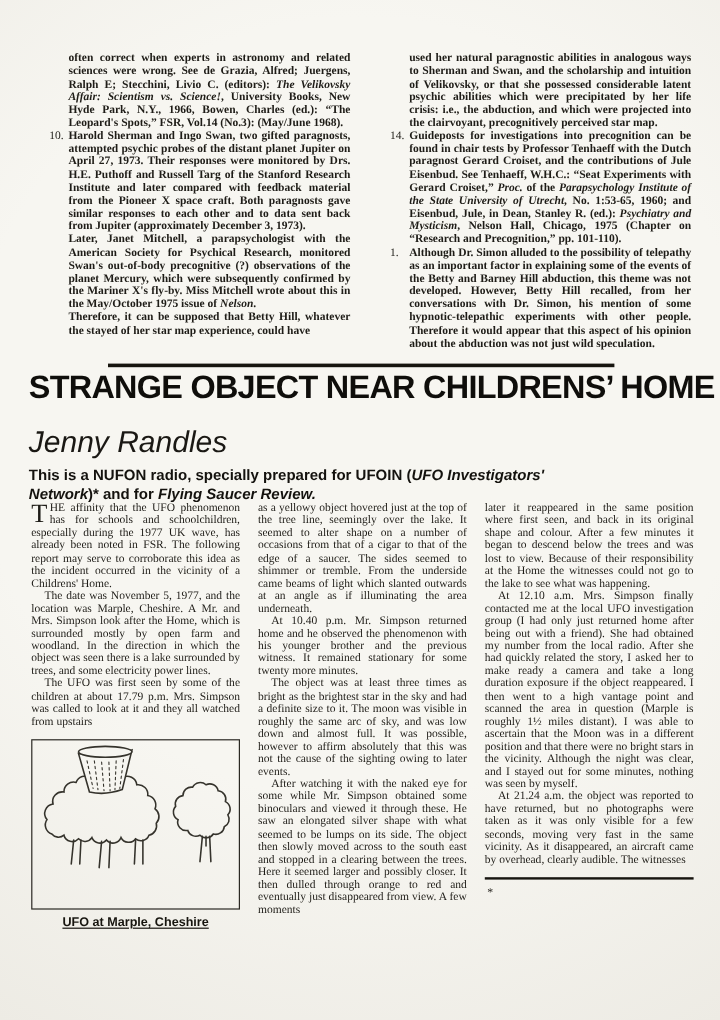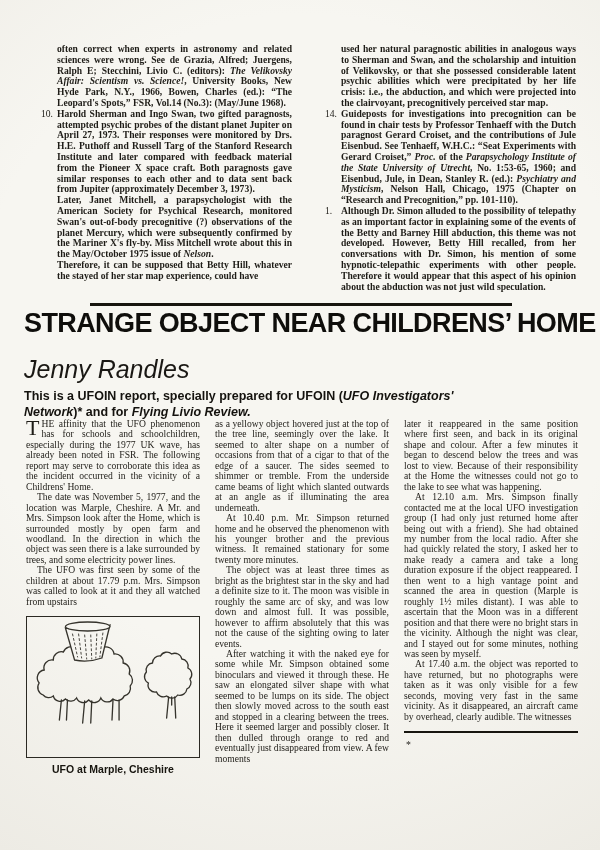--- a/index.html
+++ b/index.html
@@ -38,21 +38,21 @@
   .body-col { width:174px; min-width:0; font:9.6px/10.45px "Liberation Serif", serif; text-align:justify; color:#1e1c17; }
   .col-para { margin:0; }
   .col-para.ind { text-indent:11px; }
   .dropcap { float:left; font-size:22px; line-height:18px; padding-right:2px; font-weight:400; }
 
   
   .figure { margin-top:9px; border:1.6px solid #2b2923; height:140px; }
   .figure svg { display:block; width:100%; height:100%; }
   .fig-caption {
     margin-top:5px; text-align:center;
-    font:bold 10.5px/12px "Liberation Sans", sans-serif; color:#17150f;
+    font:bold 10.5px/12px "Liberation Sans", sans-serif; color:#17150f;text-decoration:underline;
   }
 
   
   .footnote { margin-top:9px; border-top:2.2px solid #17150f; padding-top:6px; display:flex; font-size:9.8px; line-height:12.5px; }
   .fn-marker { flex:0 0 18px; padding-left:2px; }
   .fn-text { flex:1; min-width:0; }
 </style>
 </head>
 <body>
 
@@ -96,21 +96,21 @@
         </div>
       </div>
   </div>
 
   <div class="rule-headline"></div>
 
   <div class="headline">STRANGE OBJECT NEAR CHILDRENS’ HOME</div>
 
   <div class="byline">Jenny Randles</div>
 
-  <div class="intro"><span>This is a UFOIN report, specially prepared for UFOIN (</span><span class="it">UFO Investigators' Network</span><span>)* and for </span><span class="it">Flying Livio Review.</span></div>
+  <div class="intro"><span>This is a NUFON radio, specially prepared for UFOIN (</span><span class="it">UFO Investigators' Network</span><span>)* and for </span><span class="it">Flying Saucer Review.</span></div>
 
   <div class="body-cols">
 
     <div class="body-col">
       <div>
           <p class="col-para"><span class="dropcap">T</span><span>HE affinity that the UFO phenomenon has for schools and schoolchildren, especially during the 1977 UK wave, has already been noted in FSR. The following report may serve to corroborate this idea as the incident occurred in the vicinity of a Childrens' Home.</span></p>
           <p class="col-para ind"><span>The date was November 5, 1977, and the location was Marple, Cheshire. A Mr. and Mrs. Simpson look after the Home, which is surrounded mostly by open farm and woodland. In the direction in which the object was seen there is a lake surrounded by trees, and some electricity power lines.</span></p>
           <p class="col-para ind"><span>The UFO was first seen by some of the children at about 17.79 p.m. Mrs. Simpson was called to look at it and they all watched from upstairs</span></p>
         </div>
 
@@ -151,21 +151,21 @@
           <p class="col-para ind"><span>At 10.40 p.m. Mr. Simpson returned home and he observed the phenomenon with his younger brother and the previous witness. It remained stationary for some twenty more minutes.</span></p>
           <p class="col-para ind"><span>The object was at least three times as bright as the brightest star in the sky and had a definite size to it. The moon was visible in roughly the same arc of sky, and was low down and almost full. It was possible, however to affirm absolutely that this was not the cause of the sighting owing to later events.</span></p>
           <p class="col-para ind"><span>After watching it with the naked eye for some while Mr. Simpson obtained some binoculars and viewed it through these. He saw an elongated silver shape with what seemed to be lumps on its side. The object then slowly moved across to the south east and stopped in a clearing between the trees. Here it seemed larger and possibly closer. It then dulled through orange to red and eventually just disappeared from view. A few moments</span></p>
         </div>
     </div>
 
     <div class="body-col">
       <div>
           <p class="col-para"><span>later it reappeared in the same position where first seen, and back in its original shape and colour. After a few minutes it began to descend below the trees and was lost to view. Because of their responsibility at the Home the witnesses could not go to the lake to see what was happening.</span></p>
           <p class="col-para ind"><span>At 12.10 a.m. Mrs. Simpson finally contacted me at the local UFO investigation group (I had only just returned home after being out with a friend). She had obtained my number from the local radio. After she had quickly related the story, I asked her to make ready a camera and take a long duration exposure if the object reappeared. I then went to a high vantage point and scanned the area in question (Marple is roughly 1½ miles distant). I was able to ascertain that the Moon was in a different position and that there were no bright stars in the vicinity. Although the night was clear, and I stayed out for some minutes, nothing was seen by myself.</span></p>
-          <p class="col-para ind"><span>At 17.40 a.m. the object was reported to have returned, but no photographs were taken as it was only visible for a few seconds, moving very fast in the same vicinity. As it disappeared, an aircraft came by overhead, clearly audible. The witnesses</span></p>
+          <p class="col-para ind"><span>At 21.24 a.m. the object was reported to have returned, but no photographs were taken as it was only visible for a few seconds, moving very fast in the same vicinity. As it disappeared, an aircraft came by overhead, clearly audible. The witnesses</span></p>
         </div>
 
       <div class="footnote">
         <span class="fn-marker">*</span>
       </div>
     </div>
 
   </div>
 </div>
 

